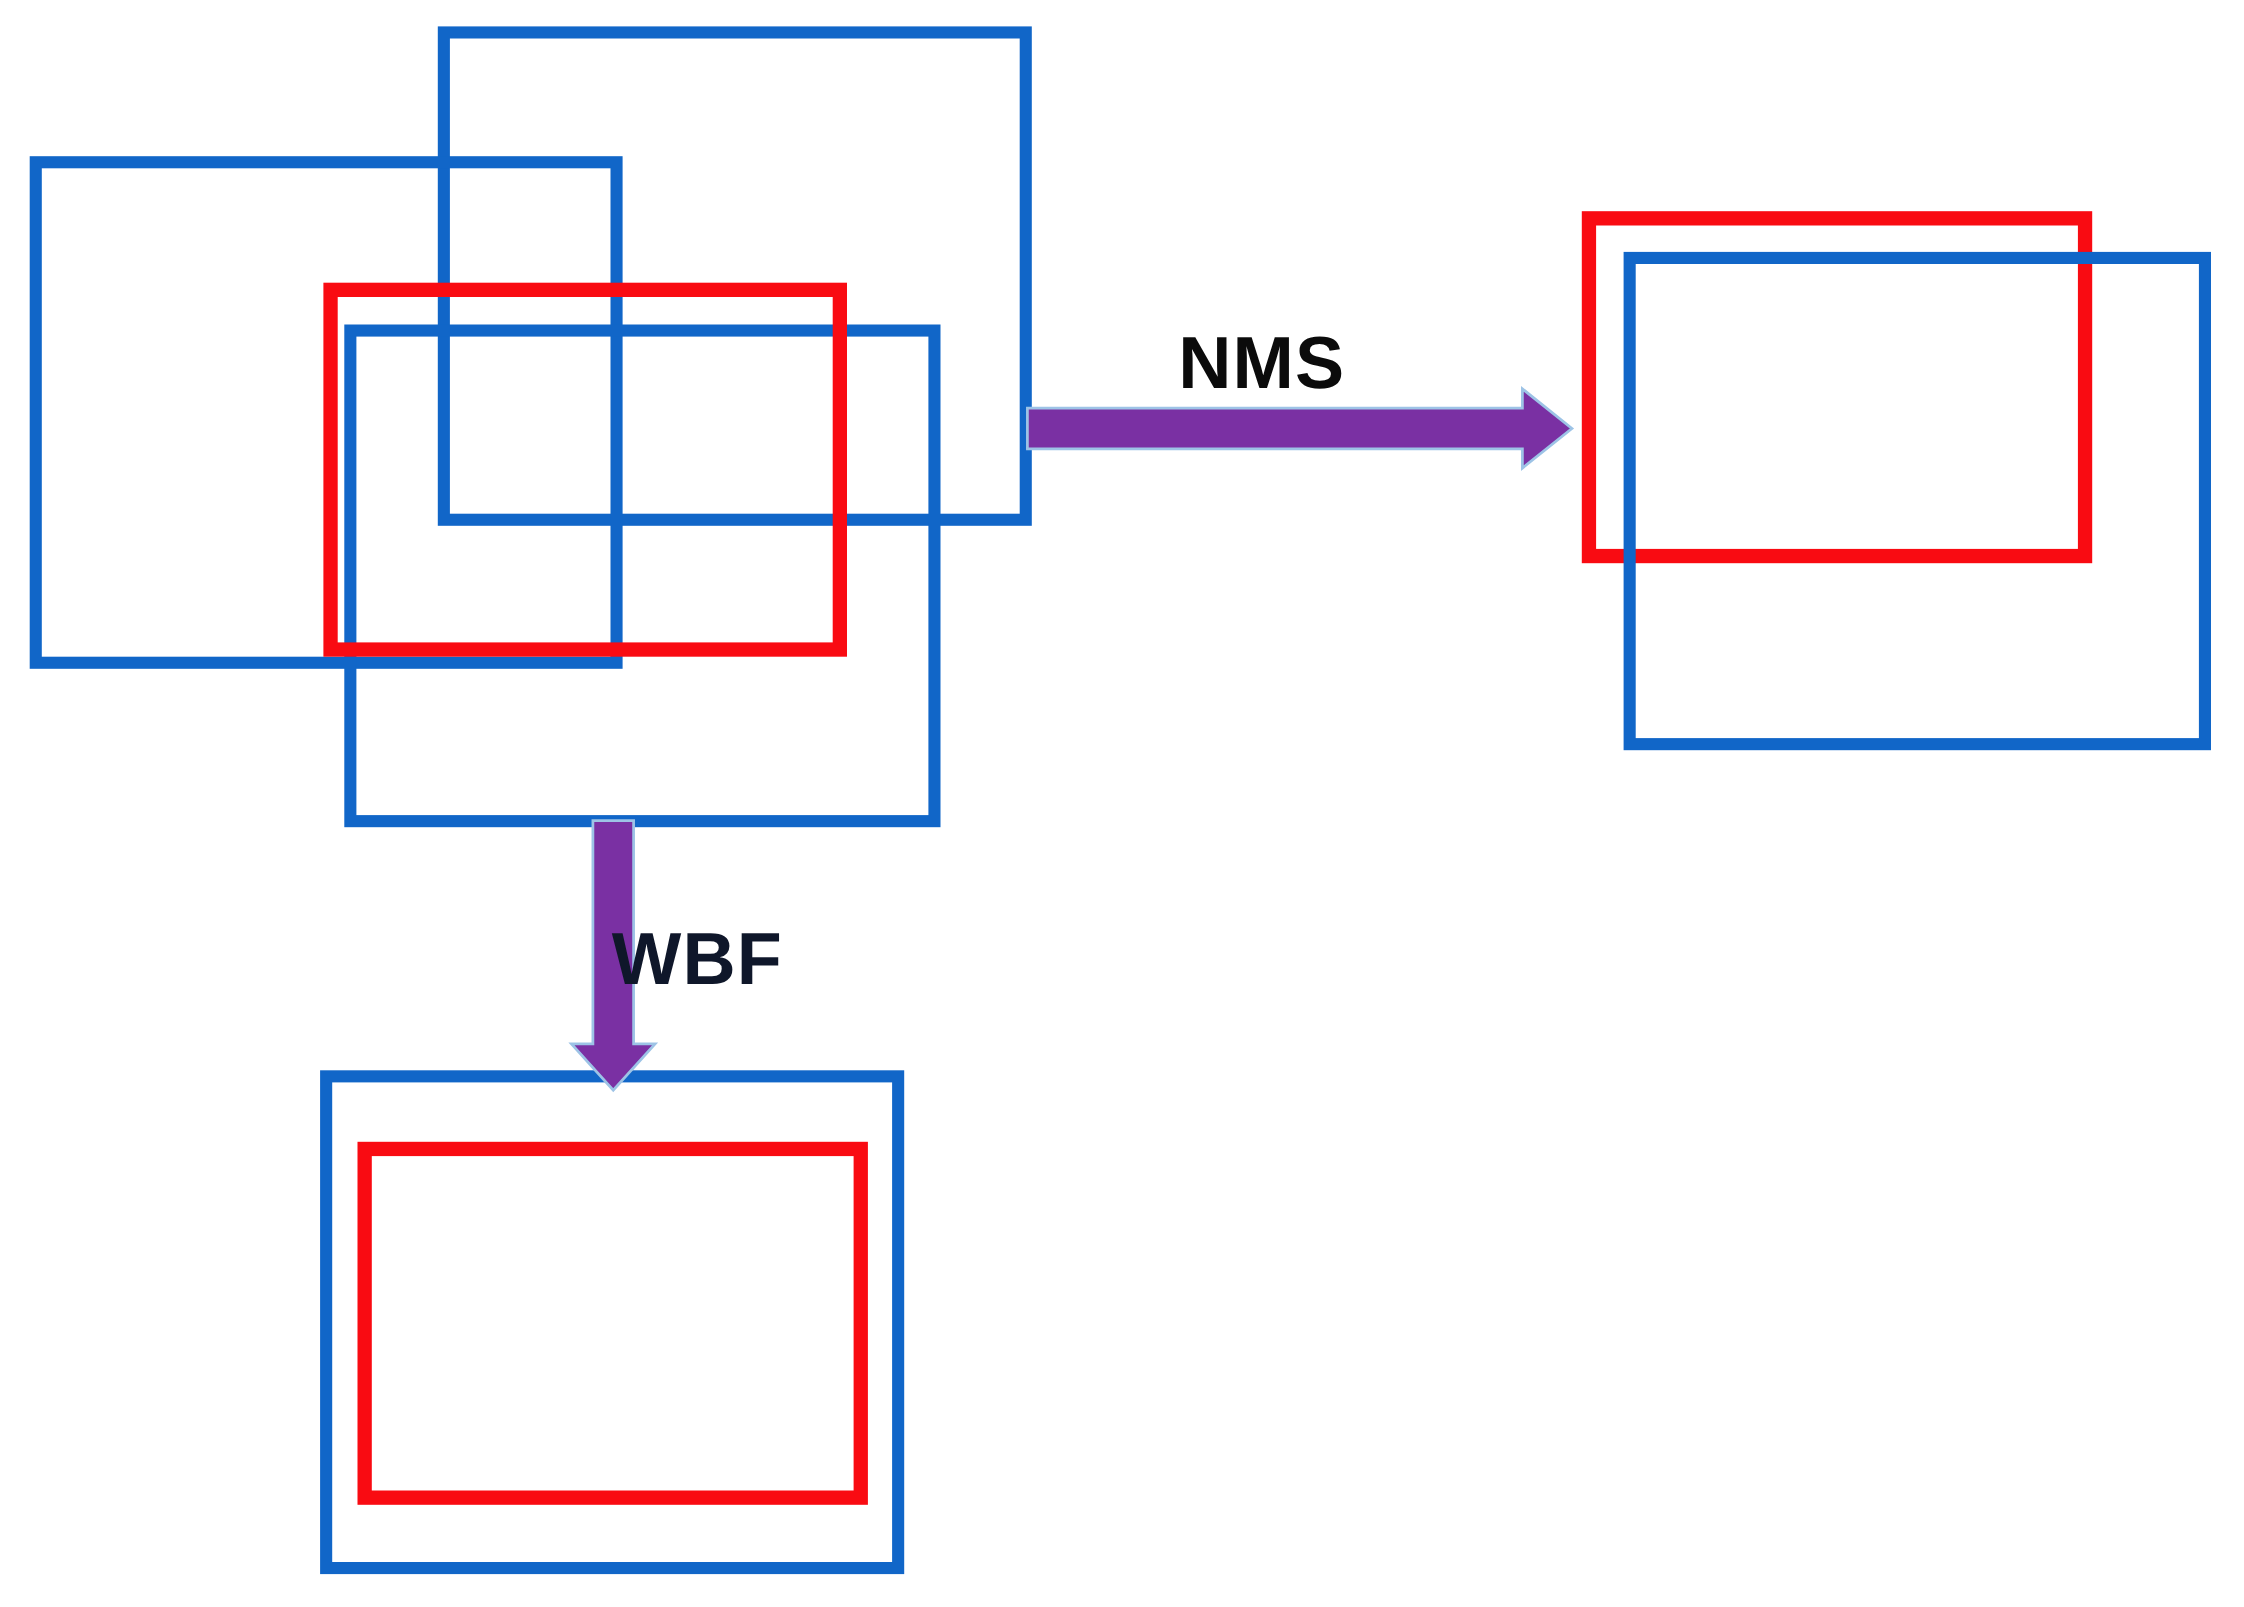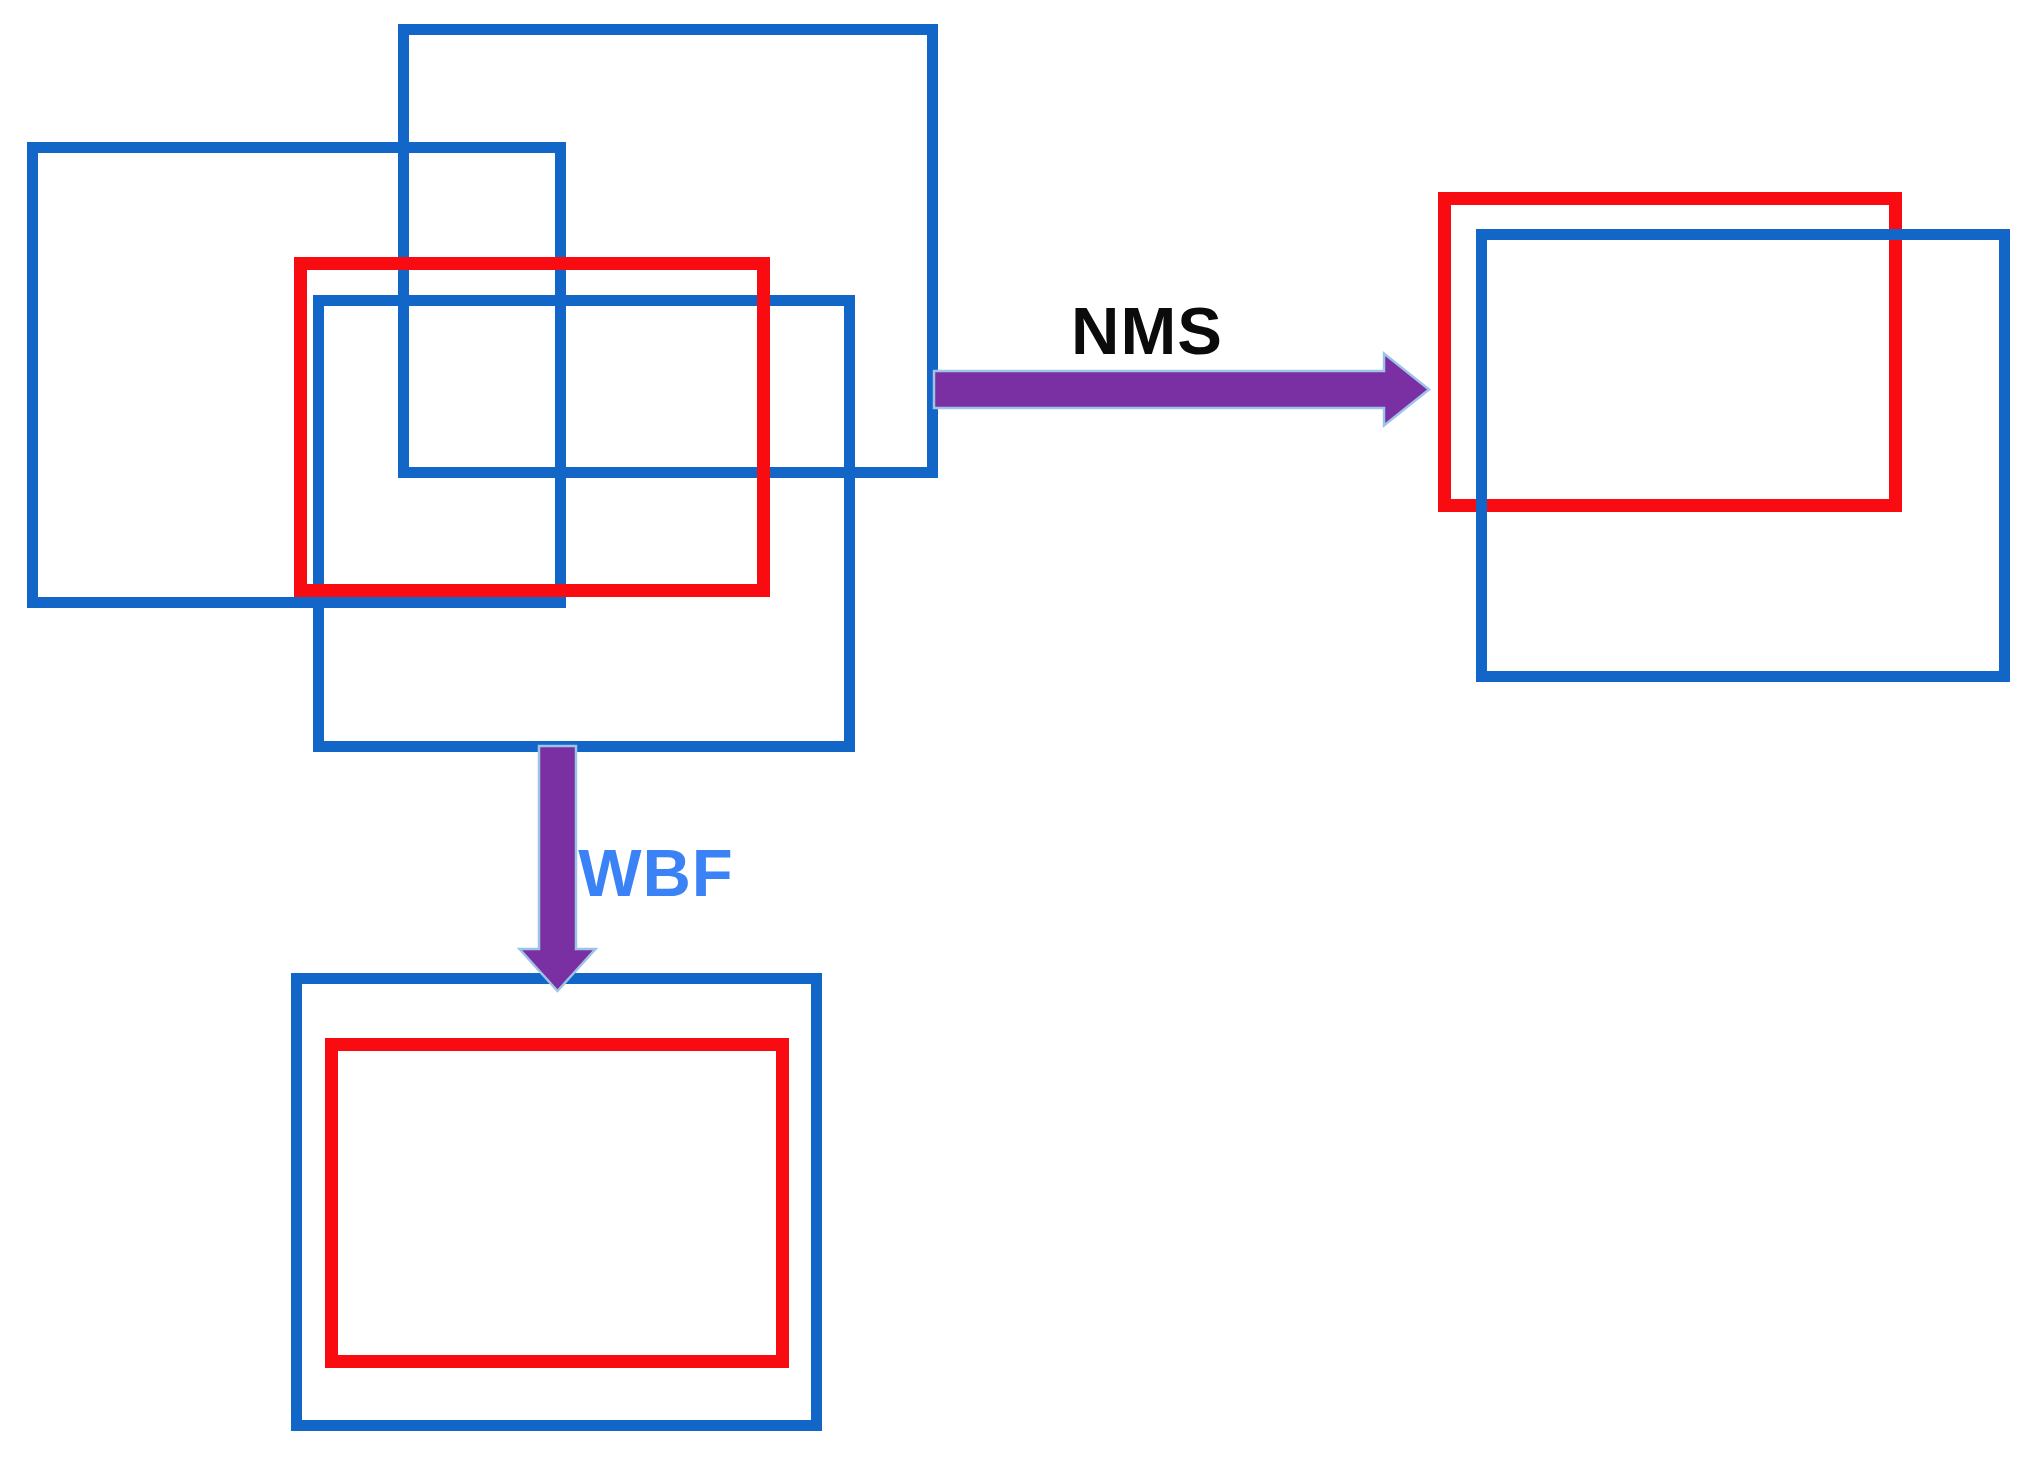--- a/index.html
+++ b/index.html
@@ -49,14 +49,14 @@
     <div class="bbox" style="left: 294px; top: 257px; width: 476px; height: 340px; border: 13px solid rgb(249, 11, 18);"></div>
     <div class="bbox" style="left: 1438px; top: 192px; width: 464px; height: 320px; border: 13px solid rgb(249, 11, 18);"></div>
     <div class="bbox" style="left: 1476px; top: 229px; width: 534px; height: 453px; border: 11px solid rgb(17, 102, 200);"></div>
     <div class="bbox" style="left: 291px; top: 973px; width: 531px; height: 458px; border: 11px solid rgb(17, 102, 200);"></div>
     <div class="bbox" style="left: 325px; top: 1038px; width: 464px; height: 330px; border: 13px solid rgb(249, 11, 18);"></div>
     <svg id="arrow-layer" viewBox="0 0 2040 1461" xmlns="http://www.w3.org/2000/svg">
       <polygon points="934,371 1384,371 1384,353.5 1429,389.5 1384,425.5 1384,408 934,408" fill="#7a30a3" stroke="#9dc3e6" stroke-width="2.5"></polygon>
       <polygon points="539,746 576,746 576,949 595.5,949 557.5,991 519.5,949 539,949" fill="#7a30a3" stroke="#9dc3e6" stroke-width="2.5"></polygon>
     </svg>
   <div class="arrow-label" id="nms-label" style="left: 1147px; top: 330px; font-size: 67px; color: rgb(11, 11, 11);">NMS</div>
-  <div class="arrow-label" id="wbf-label" style="left: 656px; top: 872px; font-size: 67px; color: #3b82f6;">WBF</div>
+  <div class="arrow-label" id="wbf-label" style="left: 634px; top: 872px; font-size: 67px; color: #0f172a;">WBF</div>
 </div>
 
 </body></html>

